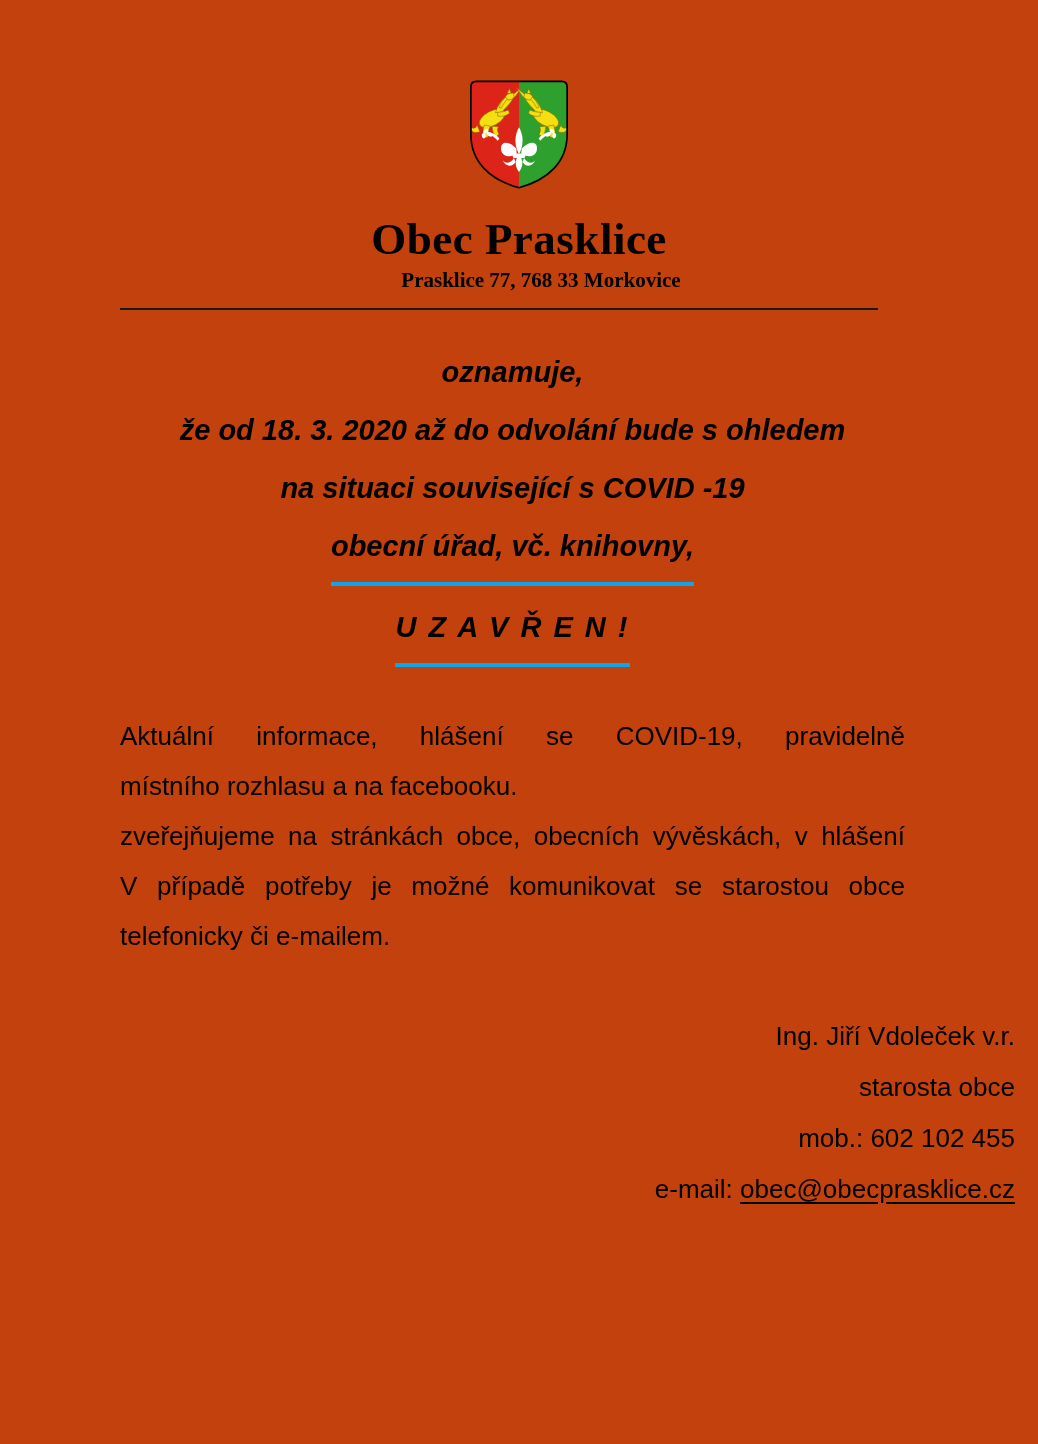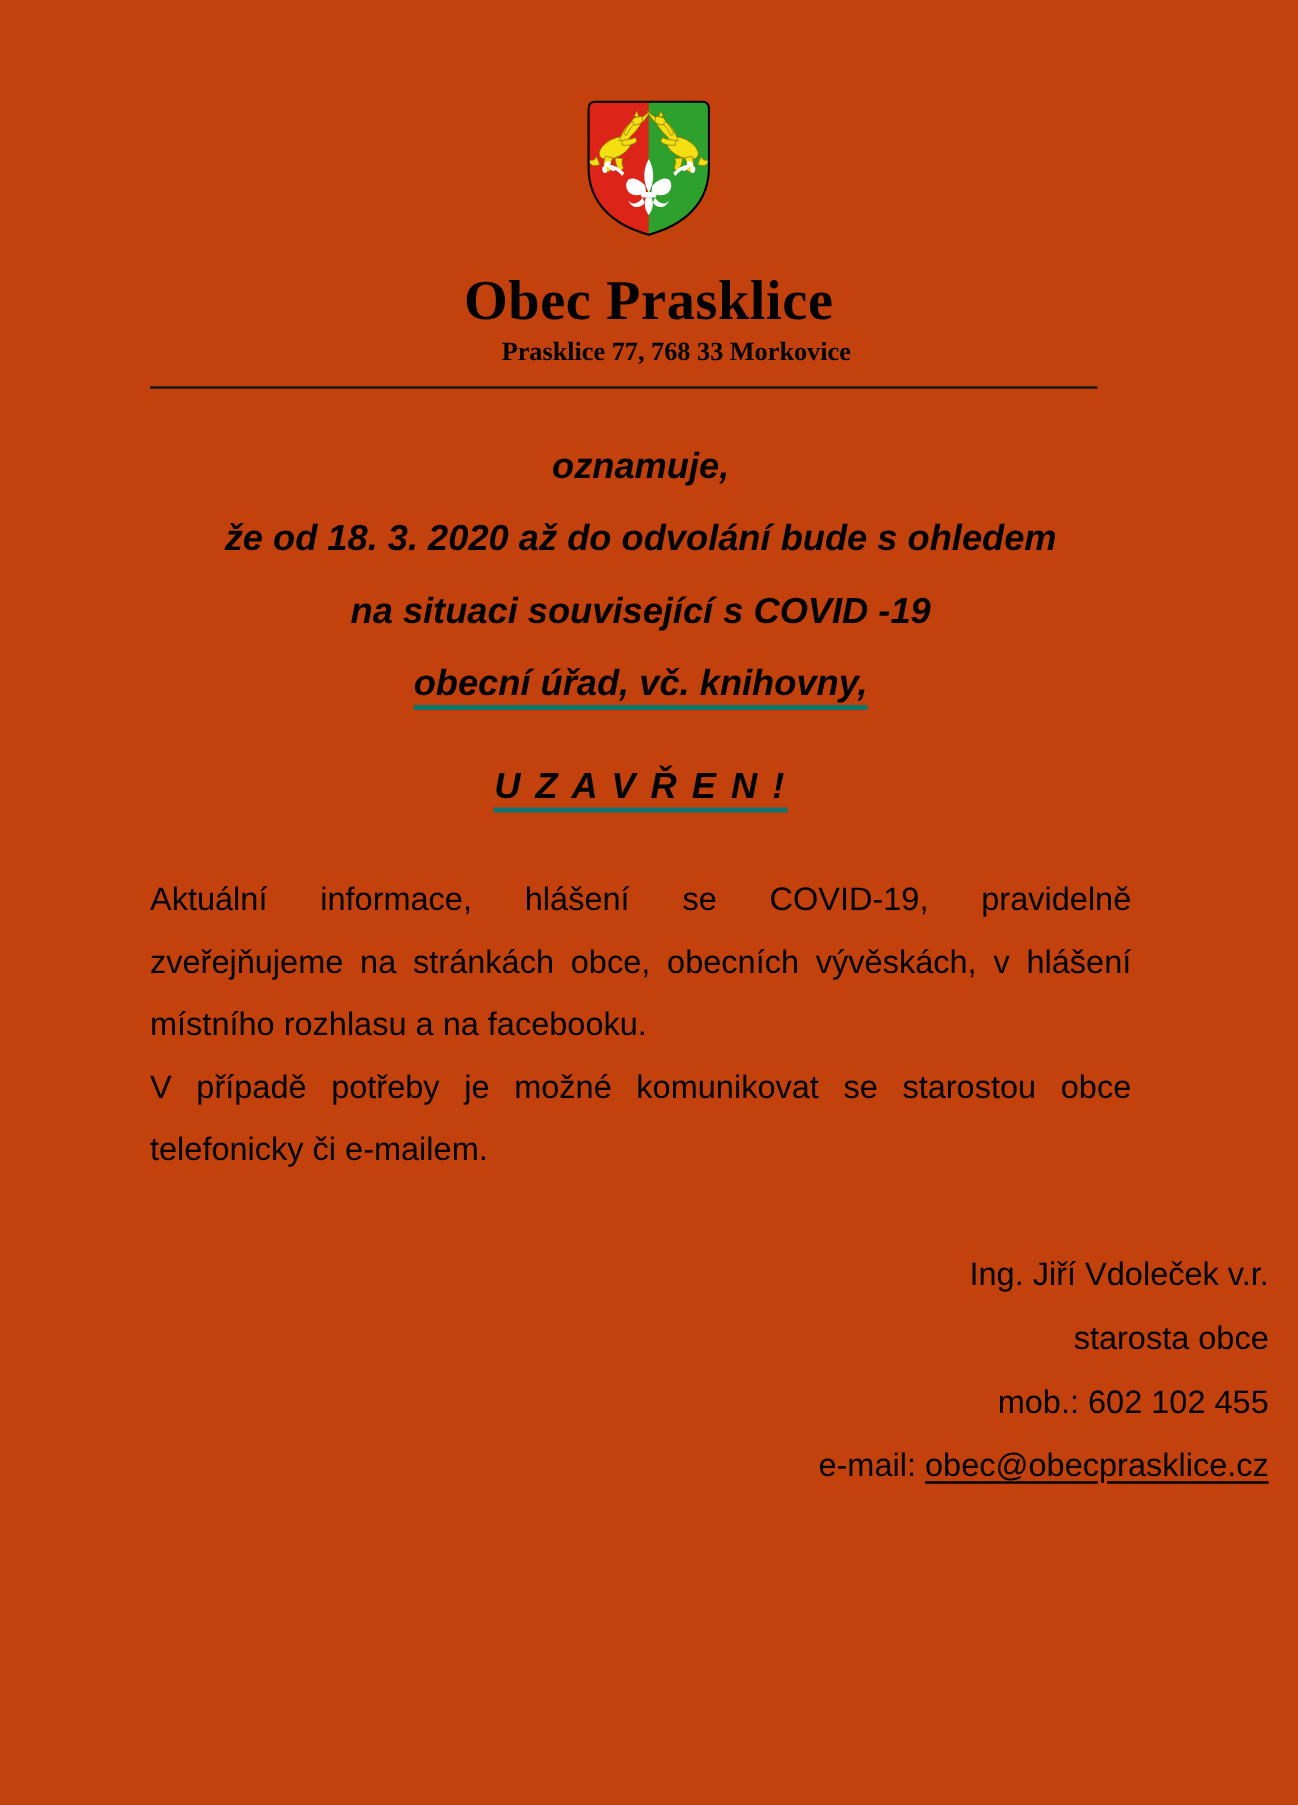--- a/index.html
+++ b/index.html
@@ -45,24 +45,24 @@
   
   .announce {
     margin-top: 46px;
     text-align: center;
     font-weight: bold;
     font-size: 29px;
   }
   .announce .h-line { margin-bottom: 25px; line-height: 33px; font-style: italic; }
   .underline-thick {
     display: inline-block;
-    border-bottom: 4px solid #0f766e;
-    padding-bottom: 0;
-  }
-  .closed-line { letter-spacing: 2px; margin-top: 20px; }
+    border-bottom: 4px solid #0ea5e9;
+    padding-bottom: 19px;
+  }
+  .closed-line { letter-spacing: 2px; }
   
   .bodytext {
     margin-top: 44px;
     font-size: 26px;
     line-height: 50px;
   }
   .bodytext .line { text-align: left; }
   .bodytext .line.just { text-align: justify; text-align-last: justify; }
   .dateline {
     margin-top: 52px;
@@ -174,22 +174,22 @@
         <span class="underline-thick">obecní úřad, vč. knihovny,</span>
       </div>
       <div class="h-line">
         <span class="underline-thick closed-line">U Z A V Ř E N !</span>
       </div>
     </div>
 
     <div class="bodytext">
       <p>
         <span class="line just" style="display:block">Aktuální informace, hlášení se COVID-19, pravidelně</span>
+        <span class="line" style="display:block">místního rozhlasu a na facebooku.</span>
         <span class="line just" style="display:block">zveřejňujeme na stránkách obce, obecních vývěskách, v hlášení</span>
-        <span class="line" style="display:block">místního rozhlasu a na facebooku.</span>
       </p>
       <p>
         <span class="line just" style="display:block">V případě potřeby je možné komunikovat se starostou obce</span>
         <span class="line" style="display:block">telefonicky či e-mailem.</span>
       </p>
     </div>
 
 
     <div class="signature">
       <div>Ing. Jiří Vdoleček v.r.</div>

